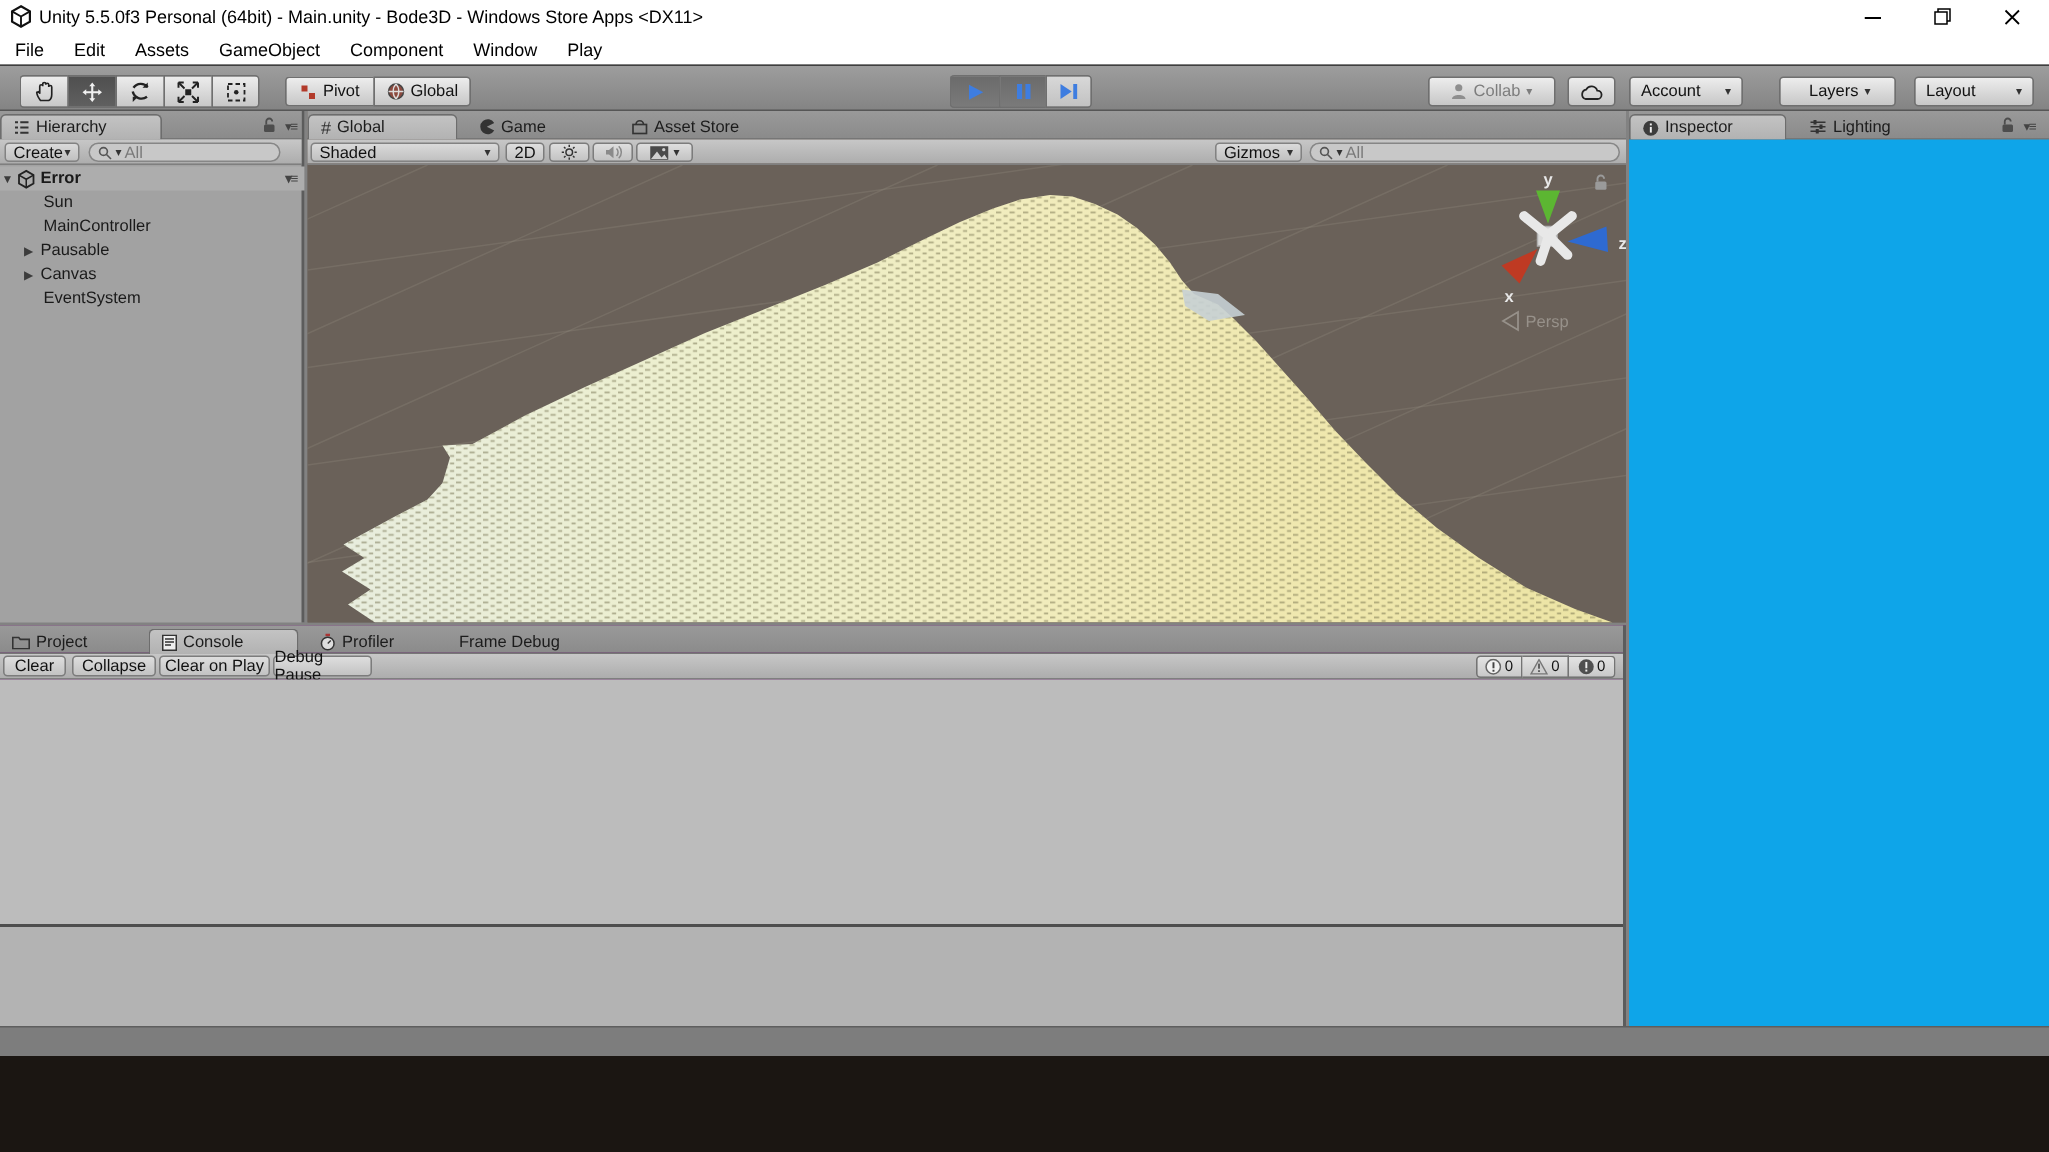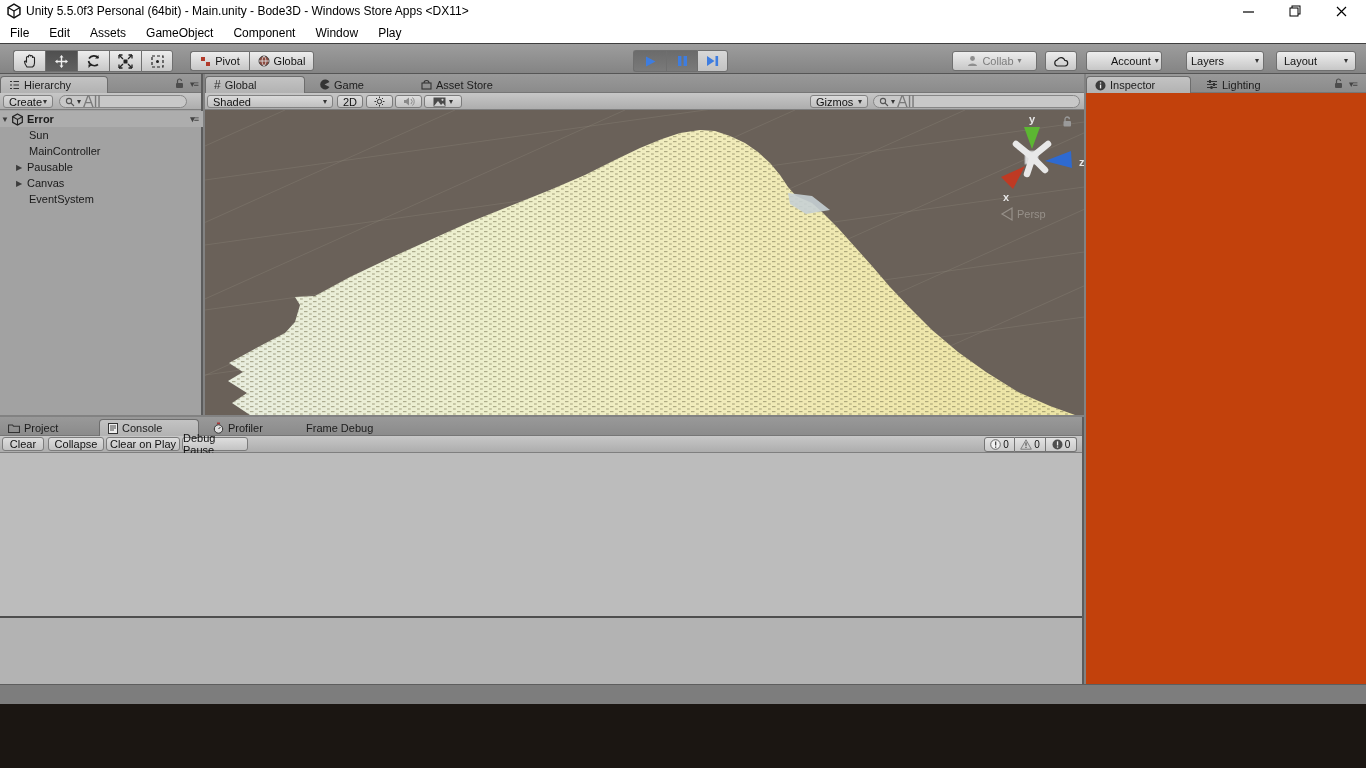--- a/index.html
+++ b/index.html
@@ -34,21 +34,21 @@
   
   .panel-tabs { background:linear-gradient(#999999,#8b8b8b); border-bottom:1px solid #767676; }
   .tab { position:absolute; top:2px; height:17px; display:flex; align-items:center; gap:4px; font-size:11px; color:#1c1c1c; padding:0 8px; }
   .tab.active { background:linear-gradient(#c3c3c3,#b2b2b2); border:1px solid #6d6d6d; border-bottom:none; border-radius:4px 4px 0 0; }
   .panel-toolbar { background:linear-gradient(#c7c7c7,#adadad); border-bottom:1px solid #7f7f7f; }
   .mini-dd { background:linear-gradient(#dadada,#c0c0c0); border:1px solid #828282; border-radius:3px; font-size:11px;
              display:flex; align-items:center; justify-content:space-between; padding:0 5px; color:#111; }
   .mini-btn { background:linear-gradient(#dedede,#c3c3c3); border:1px solid #7c7c7c; border-radius:3px; font-size:11px;
               display:flex; align-items:center; justify-content:center; gap:3px; color:#111; }
   .search-pill { background:#c8c8c8; border:1px solid #868686; border-radius:8px; display:flex; align-items:center; padding:0 5px; gap:2px; }
-  .search-pill .ph { font-size:16px; color:#7a7a7a; }
+  .search-pill .ph { font-size:11px; color:#7a7a7a; }
   .lockmenu { position:absolute; top:4px; display:flex; gap:6px; align-items:center; color:#4d4d4d; }
   .menu-glyph { font-size:9px; color:#444; letter-spacing:-1px; }
 
   .hier-row { position:absolute; left:0; width:203px; height:16px; display:flex; align-items:center; font-size:11px; color:#1a1a1a; }
   .fold { width:10px; font-size:8px; color:#3c3c3c; text-align:center; }
 
   
   .count-grp { position:absolute; display:flex; }
   .count-seg { width:31px; height:15px; background:linear-gradient(#e3e3e3,#c9c9c9); border:1px solid #747474; border-left:none;
                display:flex; align-items:center; justify-content:center; gap:2px; font-size:10px; color:#111; }
@@ -178,25 +178,25 @@
         <path d="M1 11 C1 7.5 10 7.5 10 11 Z" fill="#8e8e8e"></path>
     </svg>
     <span>Collab</span>
     <span class="caret" style="color:#7d7d7d">▾</span>
   </div>
   <div class="abs btn" style="left:1045px;top:7px;width:32px;height:20px;border-radius:3px">
     <svg width="16" height="11" viewBox="0 0 16 11">
       <path d="M4 10 A3.2 3.2 0 0 1 4.4 3.8 A4 4 0 0 1 11.8 4.4 A2.8 2.8 0 0 1 12 10 Z" fill="none" stroke="#222" stroke-width="1.2"></path>
     </svg>
   </div>
-  <div class="abs btn" style="left:1086px;top:7px;width:76px;height:20px;border-radius:3px;justify-content:space-between;padding:0 24px">
+  <div class="abs btn" style="left:1086px;top:7px;width:76px;height:20px;border-radius:3px;justify-content:space-between;padding:0 7px">
     <span>Account</span>
     <span class="caret">▾</span>
   </div>
-  <div class="abs btn" style="left:1186px;top:7px;width:78px;height:20px;border-radius:3px;justify-content:space-between;padding:0 4px">
+  <div class="abs btn" style="left:1186px;top:7px;width:78px;height:20px;border-radius:3px;justify-content:space-between;padding:0 19px">
     <span>Layers</span>
     <span class="caret">▾</span>
   </div>
   <div class="abs btn" style="left:1276px;top:7px;width:80px;height:20px;border-radius:3px;justify-content:space-between;padding:0 7px">
     <span>Layout</span>
     <span class="caret">▾</span>
   </div>
 </div>
 
 <div class="abs" style="left:0;top:74px;width:203px;height:341px;background:#a2a2a2;border-right:2px solid #5c5c5c">
@@ -445,21 +445,21 @@
         </svg>
         <span>0</span>
       </div>
     </div>
   </div>
   <div class="abs" style="left:0;top:36px;width:1082px;height:163px;background:#bcbcbc"></div>
   <div class="abs" style="left:0;top:199px;width:1082px;height:2px;background:#4e4e4e"></div>
   <div class="abs" style="left:0;top:201px;width:1082px;height:66px;background:#b3b3b3"></div>
 </div>
 
-<div class="abs" style="left:1086px;top:74px;width:280px;height:610px;background:#c2410c">
+<div class="abs" style="left:1086px;top:74px;width:280px;height:610px;background:#0ea5e9">
   <div class="abs panel-tabs" style="left:0;top:0;width:280px;height:19px">
     <div class="tab active" style="left:0;width:105px">
       <svg width="11" height="11" viewBox="0 0 11 11">
         <circle cx="5.5" cy="5.5" r="5" fill="#3c3c3c"></circle>
         <rect x="4.9" y="4.6" width="1.3" height="3.8" fill="#eee"></rect>
           <rect x="4.9" y="2.3" width="1.3" height="1.3" fill="#eee"></rect>
       </svg>
       <span>Inspector</span>
     </div>
     <div class="tab" style="left:112px">

